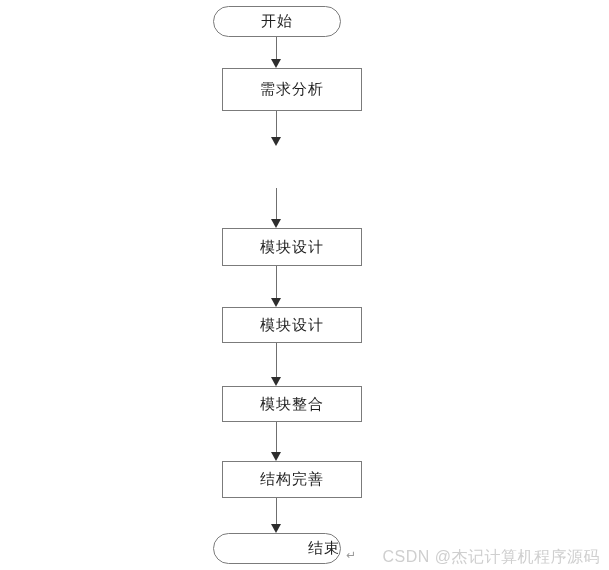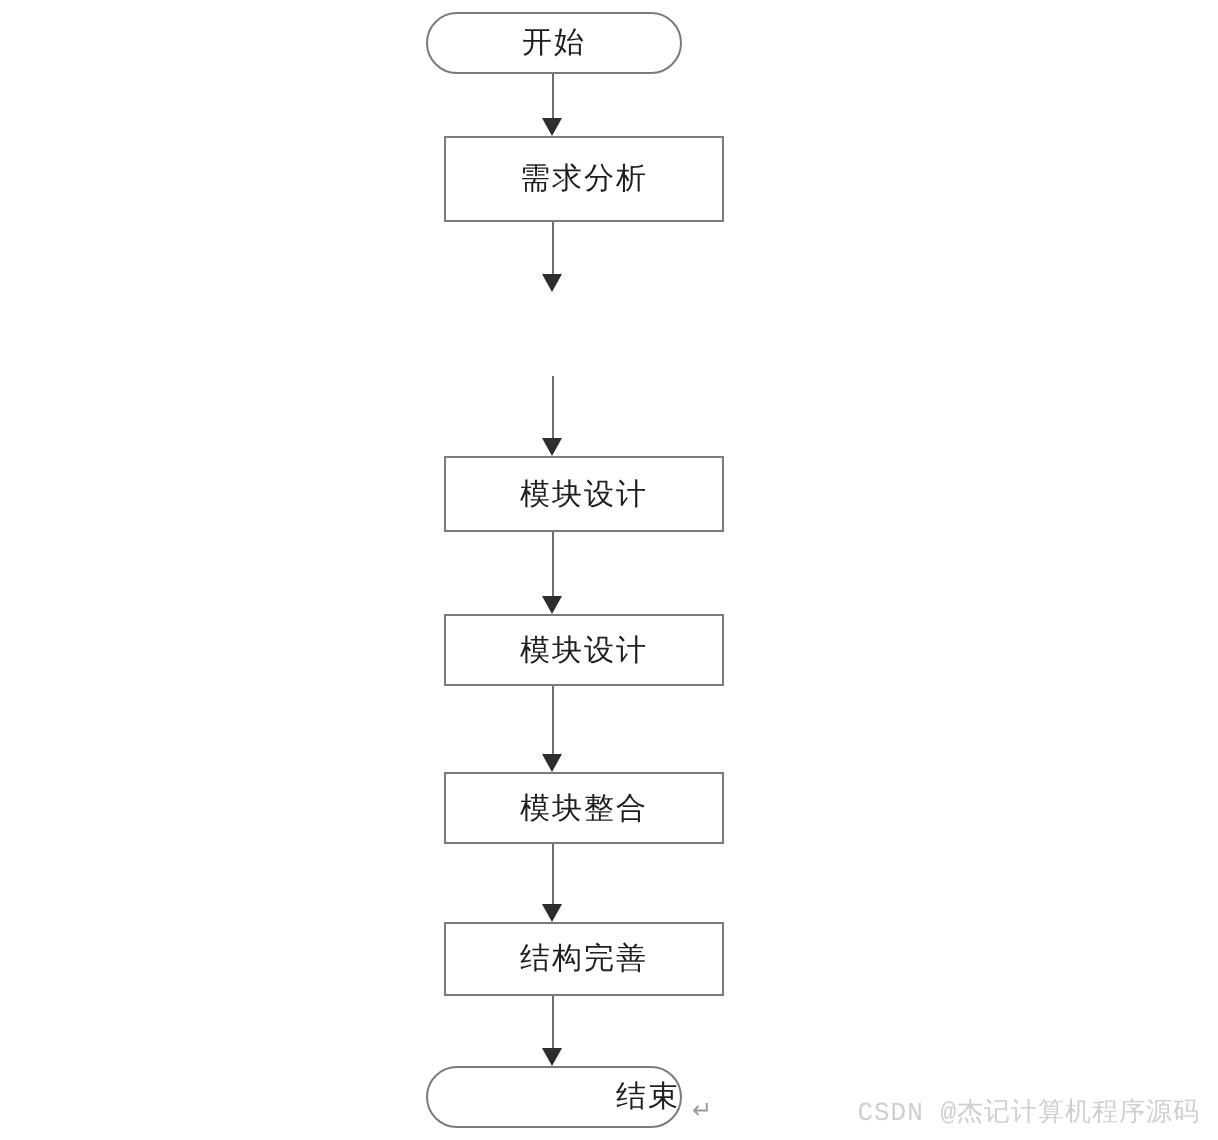--- a/index.html
+++ b/index.html
@@ -86,25 +86,24 @@
     left: 346px;
     top: 549px;
     font-size: 12px;
     color: #9a9a9a;
     line-height: 1;
   }
   .watermark {
     position: absolute;
     right: 9px;
     top: 547px;
-    font-size: 13px;
+    font-size: 16px;
     color: #cfcfcf;
     letter-spacing: 0.5px;
     white-space: nowrap;
-    font-family: Liberation Mono, monospace;
   }
 </style>
 </head>
 <body>
 
 <div class="canvas">
 
   <div class="node stadium n-start">
     <span>开始</span>
   </div>

